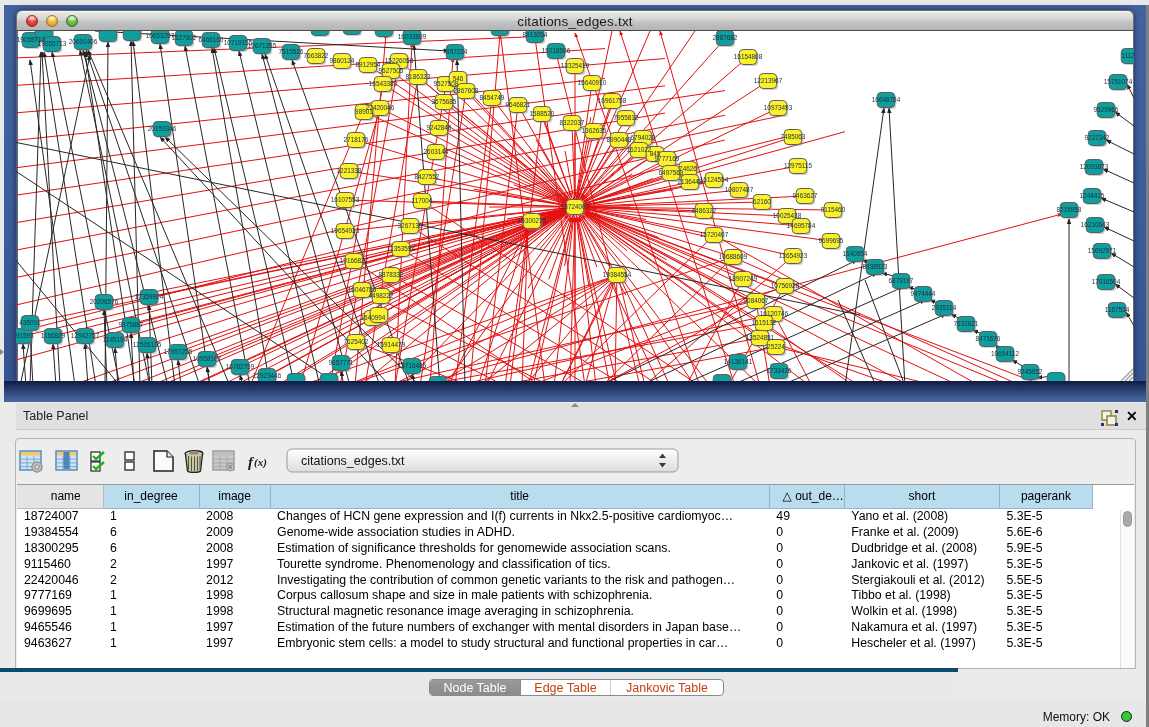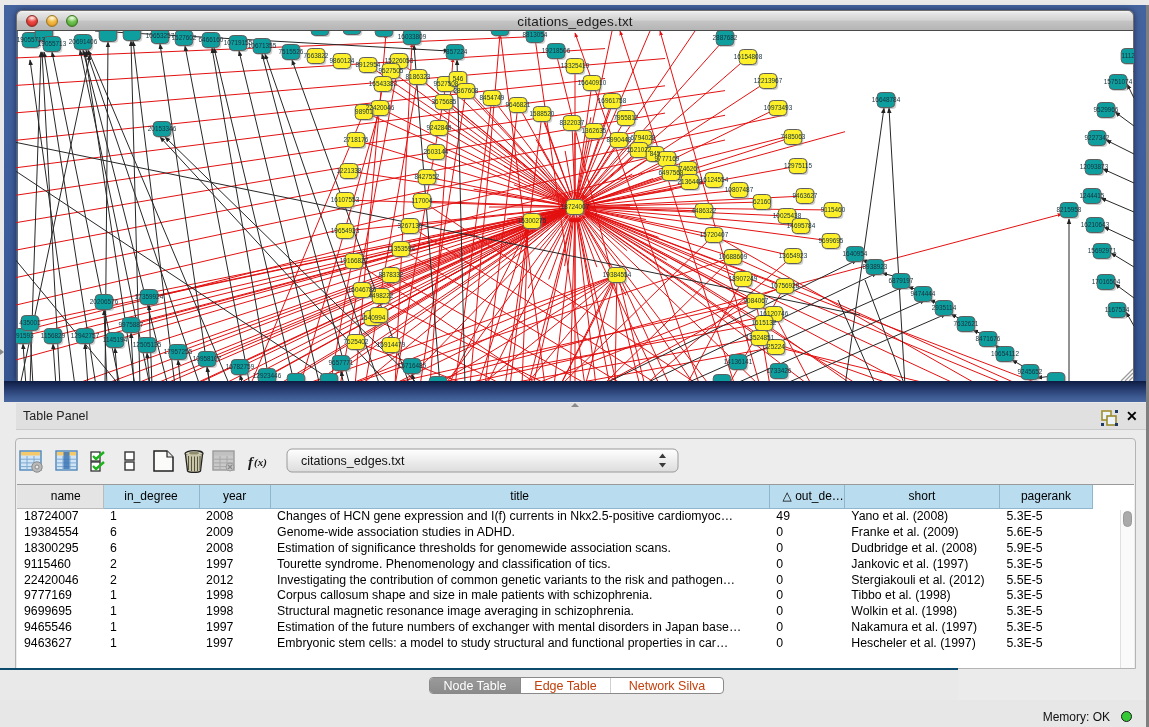--- a/index.html
+++ b/index.html
@@ -29,21 +29,21 @@
 .tbl { position:absolute; left:17px; top:484px; width:1117px; height:184px; background:#fff; border-top:1px solid #9a9a9a; }
 table { border-collapse:collapse; table-layout:fixed; width:1076px; font-size:12px; color:#000; }
 th { height:23px; background:#b9dcee; font-weight:normal; font-size:12px;
   border-right:1px solid #8fb6ce; border-bottom:1px solid #8fb6ce; overflow:hidden; white-space:nowrap;}
 th.c1 { background:#e4e4e4; border-right:1px solid #bbb; border-bottom:1px solid #bbb;padding-left:12px; }
 td { height:15.9px; overflow:hidden; white-space:nowrap; padding:0 0 0 7px; font-size:12.3px; }
 .c1 { width:86px; } .c2 { width:96px; } .c3 { width:71px; } .c4 { width:499px; }
 .c5 { width:75px; } .c6 { width:155px; } .c7 { width:93px; }
 .sbar { position:absolute; left:1103px; top:25px; width:14px; height:158px; background:#fafafa; border-left:1px solid #e0e0e0;}
 .thumb { position:absolute; left:2px; top:1px; width:9px; height:16px; background:#aaa; border:1px solid #9a9a9a; border-radius:5px; }
-.tabs { position:absolute; left:0px; top:668px; width:958px; height:32px; background:#e9e9e9; border-top:2px solid #0c4a6e;padding-left:27px;}
+.tabs { position:absolute; left:0px; top:668px; width:958px; height:32px; background:#e9e9e9; border-top:4px solid #0c4a6e;padding-left:27px;}
 .seg { position:absolute; left:429px; top:7px; height:17px; border:1px solid #8a8a8a; border-radius:4px; overflow:hidden; display:flex; background:#fff; }
 .seg div { font-size:12.5px; padding-top:1px; color:#c2410c; text-align:center; }
 .seg .s1 { width:90px; } .seg .s2 { width:90px; border-left:1px solid #8a8a8a; } .seg .s3 { width:113px; }
 .seg .on { background:linear-gradient(180deg,#9a9a9a,#8b8b8b); color:#fff; }
 .seg .d2 { border-left:1px solid #cfcfcf; }
 .status { position:absolute; left:0; top:700px; width:1146px; height:27px; background:#e7e7e7; }
 .mem { position:absolute; right:36px; top:10px; font-size:12px; color:#111; }
 .dot { position:absolute; right:14px; top:11px; width:11px; height:11px; border-radius:50%; background:#35c935; border:1px solid #1c1c1c; }
 .flicon { position:absolute; left:1101px; top:410px; width:22px; height:18px; }
 .xicon { position:absolute; left:1126px; top:408px; font-size:14px; font-weight:bold; color:#000; }
@@ -878,21 +878,21 @@
         <stop offset="1" stop-color="#dcdcdc"></stop>
       </linearGradient>
     </defs>
   </svg>
 <div class="tbl">
 <table>
 <tbody>
         <tr>
           <th class="c1">name</th>
           <th class="c2">in_degree</th>
-          <th class="c3">year</th>
+          <th class="c3">image</th>
           <th class="c4">title</th>
           <th class="c5" style="text-align:right;padding-left:4px">△ out_de…</th>
           <th class="c6">short</th>
           <th class="c7">pagerank</th>
         </tr>
 <tr>
           <td class="c1">18724007</td>
           <td class="c2">1</td>
           <td class="c3">2008</td>
           <td class="c4">Changes of HCN gene expression and I(f) currents in Nkx2.5-positive cardiomyoc…</td>
@@ -900,21 +900,21 @@
           <td class="c6">Yano et al. (2008)</td>
           <td class="c7">5.3E-5</td>
         </tr>
 <tr>
           <td class="c1">19384554</td>
           <td class="c2">6</td>
           <td class="c3">2009</td>
           <td class="c4">Genome-wide association studies in ADHD.</td>
           <td class="c5">0</td>
           <td class="c6">Franke et al. (2009)</td>
-          <td class="c7">5.6E-5</td>
+          <td class="c7">5.6E-6</td>
         </tr>
 <tr>
           <td class="c1">18300295</td>
           <td class="c2">6</td>
           <td class="c3">2008</td>
           <td class="c4">Estimation of significance thresholds for genomewide association scans.</td>
           <td class="c5">0</td>
           <td class="c6">Dudbridge et al. (2008)</td>
           <td class="c7">5.9E-5</td>
         </tr>
@@ -975,21 +975,21 @@
 </tbody>
     </table>
 <div class="sbar">
       <div class="thumb"></div>
     </div>
 </div>
 <div class="tabs">
     <div class="seg">
       <div class="on s1">Node Table</div>
       <div class="s2">Edge Table</div>
-      <div class="d2 s3">Network Silva</div>
+      <div class="d2 s3">Jankovic Table</div>
     </div>
   </div>
 <div class="status">
     <span class="mem">Memory: OK</span>
     <span class="dot"></span>
   </div>
 <div class="larrow"></div>
 <div class="rightstrip"></div>
 
 </body></html>

